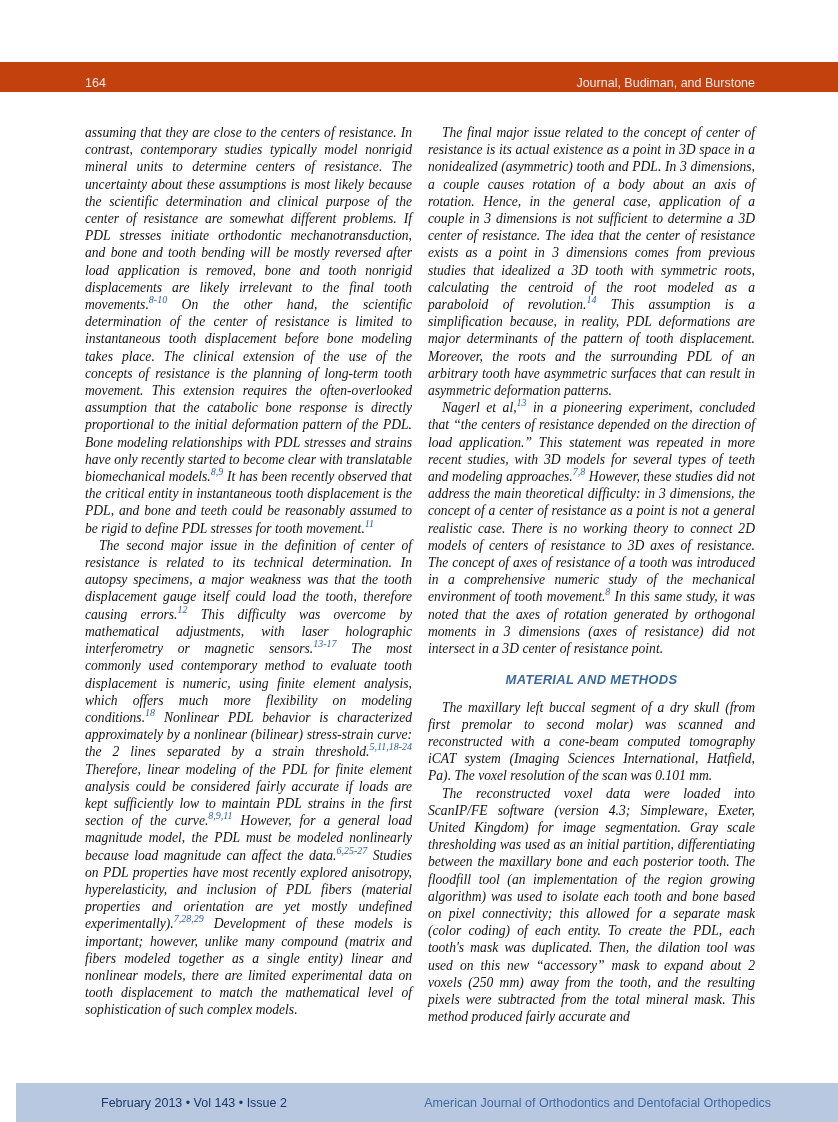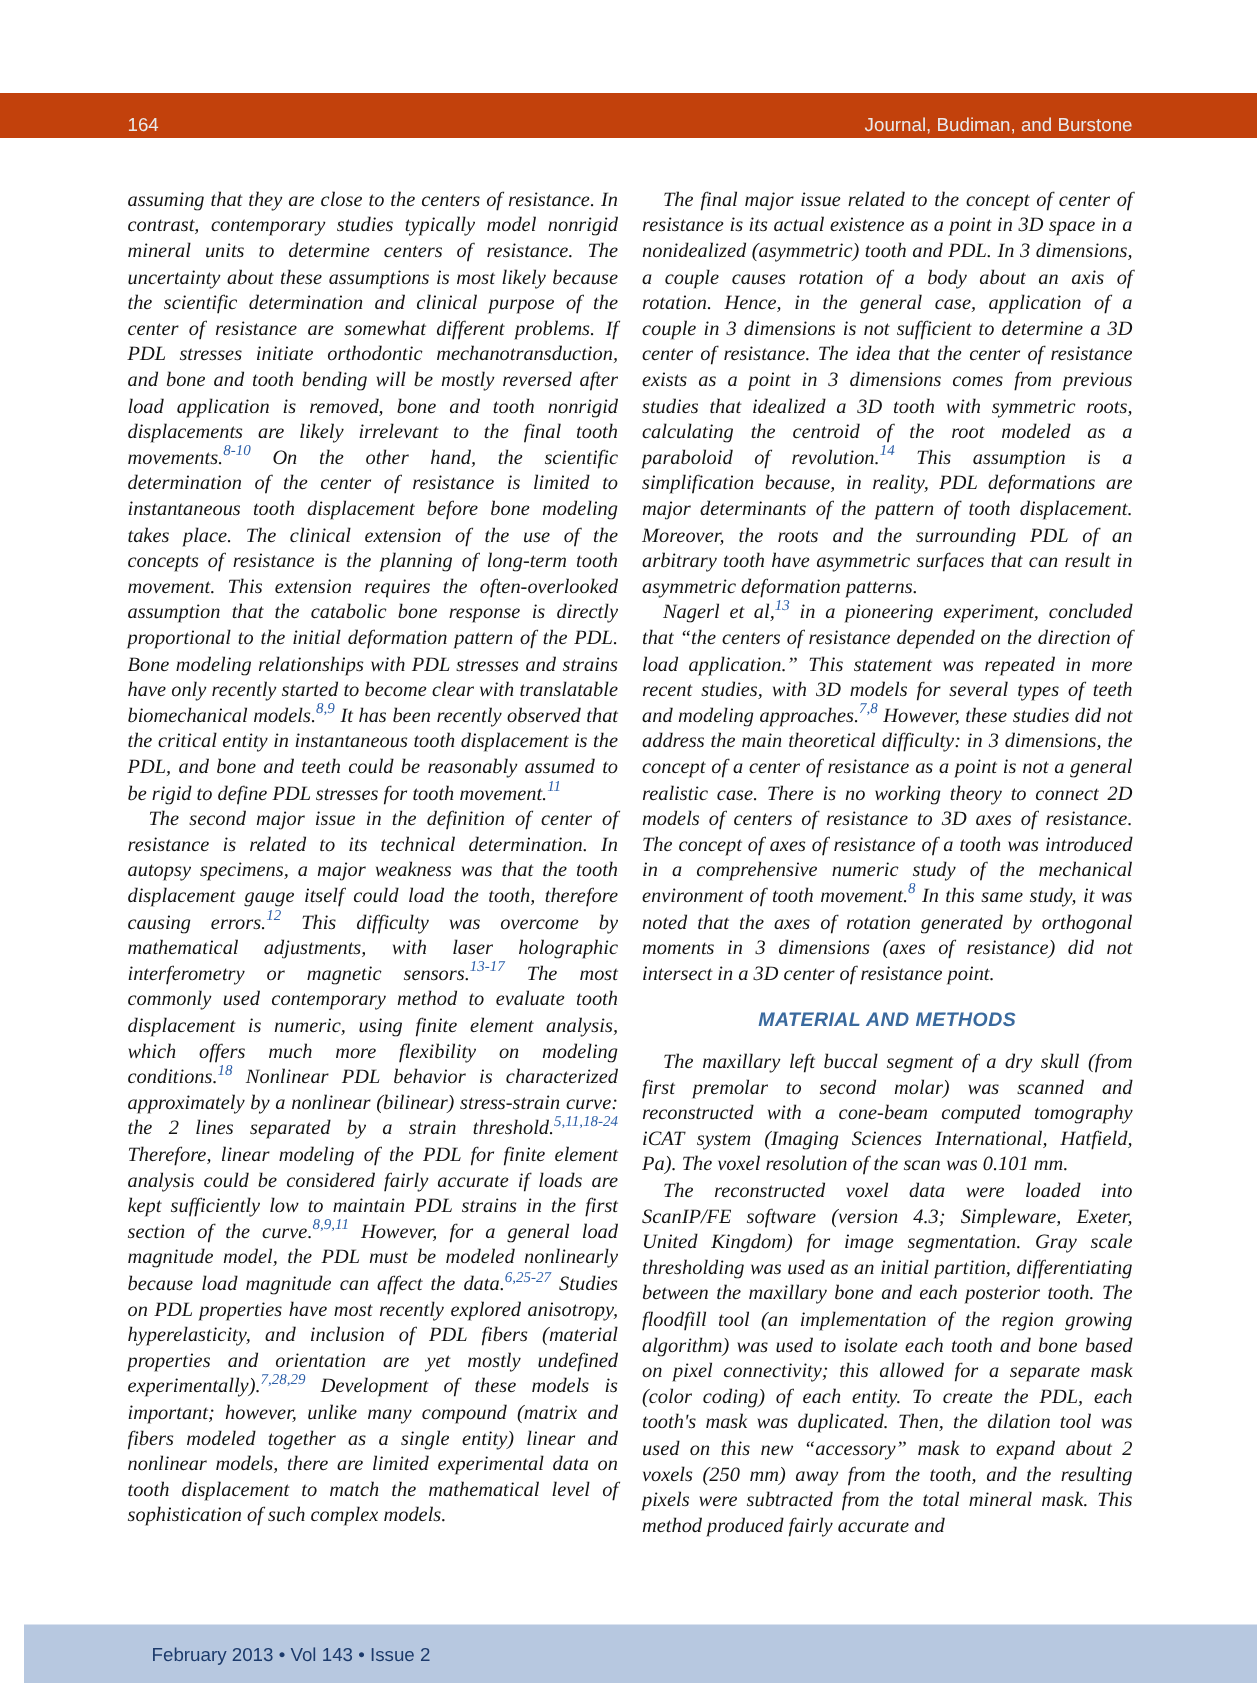--- a/index.html
+++ b/index.html
@@ -106,15 +106,16 @@
       <p class="indent">Nagerl et al,<sup class="cite">13</sup> in a pioneering experiment, concluded that “the centers of resistance depended on the direction of load application.” This statement was repeated in more recent studies, with 3D models for several types of teeth and modeling approaches.<sup class="cite">7,8</sup> However, these studies did not address the main theoretical difficulty: in 3 dimensions, the concept of a center of resistance as a point is not a general realistic case. There is no working theory to connect 2D models of centers of resistance to 3D axes of resistance. The concept of axes of resistance of a tooth was introduced in a comprehensive numeric study of the mechanical environment of tooth movement.<sup class="cite">8</sup> In this same study, it was noted that the axes of rotation generated by orthogonal moments in 3 dimensions (axes of resistance) did not intersect in a 3D center of resistance point.</p>
       <h2 class="section-heading">MATERIAL AND METHODS</h2>
       <p class="indent">The maxillary left buccal segment of a dry skull (from first premolar to second molar) was scanned and reconstructed with a cone-beam computed tomography iCAT system (Imaging Sciences International, Hatfield, Pa). The voxel resolution of the scan was 0.101 mm.</p>
       <p class="indent">The reconstructed voxel data were loaded into ScanIP/FE software (version 4.3; Simpleware, Exeter, United Kingdom) for image segmentation. Gray scale thresholding was used as an initial partition, differentiating between the maxillary bone and each posterior tooth. The floodfill tool (an implementation of the region growing algorithm) was used to isolate each tooth and bone based on pixel connectivity; this allowed for a separate mask (color coding) of each entity. To create the PDL, each tooth's mask was duplicated. Then, the dilation tool was used on this new “accessory” mask to expand about 2 voxels (250 mm) away from the tooth, and the resulting pixels were subtracted from the total mineral mask. This method produced fairly accurate and</p>
     </div>
 
   </div>
 
   <div class="footer-bar">
     <span class="footer-issue">February 2013 • Vol 143 • Issue 2</span>
+    <span class="footer-journal">American Journal of Orthodontics and Dentofacial Orthopedics</span>
   </div>
 
 </div>
 
 </body></html>

